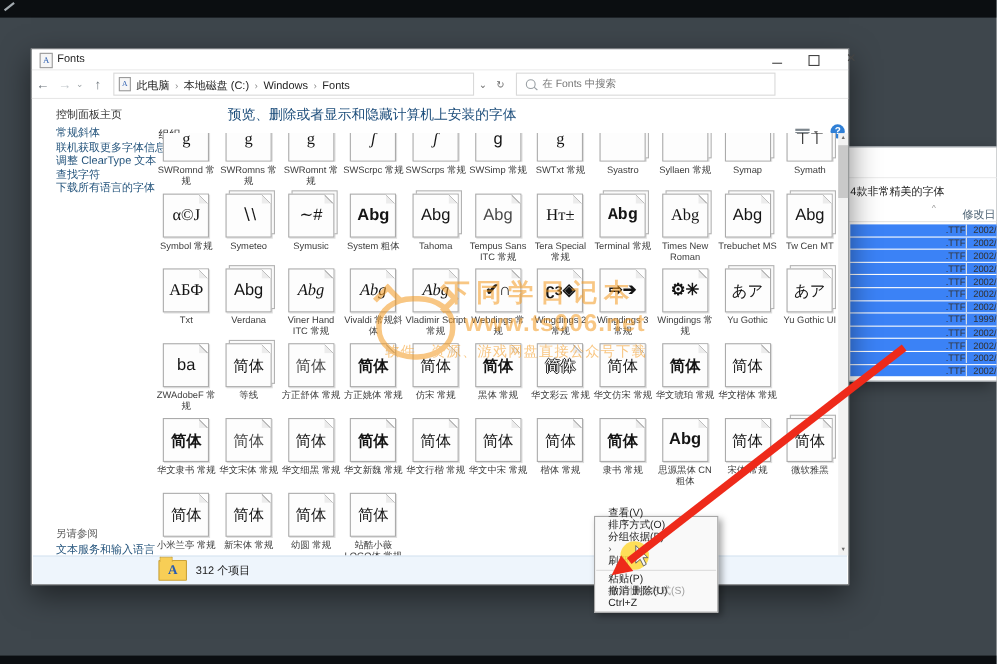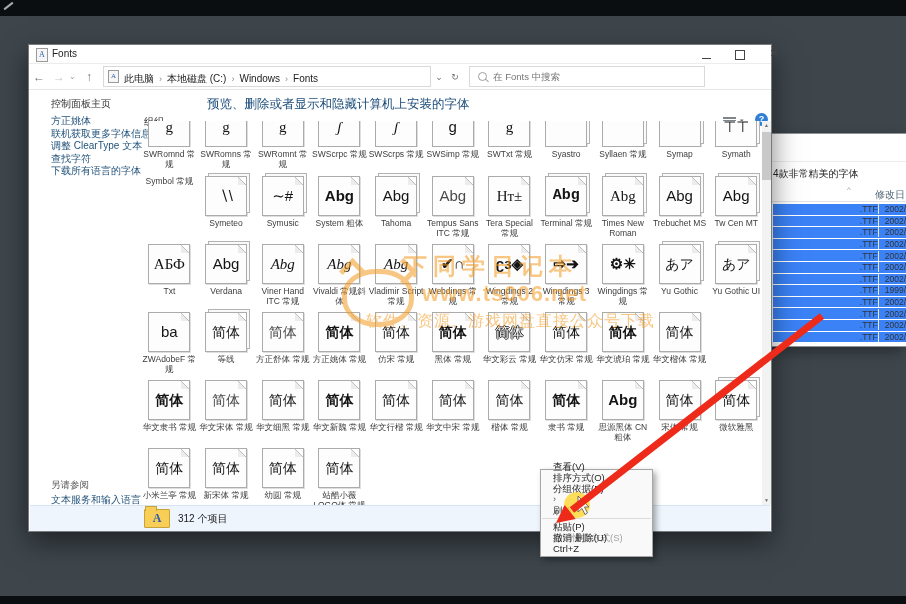--- a/index.html
+++ b/index.html
@@ -113,21 +113,21 @@
   .mitem.disabled{color:#a3a3a3;}
   .msep{height:0;border-top:1px solid #dcdcdc;margin:2px 1px;}
 
   
   .wm{left:340px;top:243px;width:310px;height:92px;color:#f49a20;opacity:.55;z-index:20;pointer-events:none;}
   .wm-cat{position:absolute;left:2px;top:26px;width:62px;height:48px;border:5px solid currentColor;border-radius:46% 46% 48% 48%;}
   .wm-cat::before,.wm-cat::after{content:"";position:absolute;top:-12px;width:14px;height:14px;border:5px solid currentColor;transform:rotate(45deg);border-right:none;border-bottom:none;}
   .wm-cat::before{left:-4px;} .wm-cat::after{right:-4px;transform:rotate(45deg) scaleX(-1);}
   .wm-l1{position:absolute;left:64px;top:8px;font-size:23px;font-weight:bold;letter-spacing:6px;white-space:nowrap;}
   .wm-l2{position:absolute;left:82px;top:38px;font-size:22px;font-weight:bold;letter-spacing:1px;}
-  .wm-l3{position:absolute;left:26px;top:68px;font-size:16px;letter-spacing:1px;white-space:nowrap;}
+  .wm-l3{position:absolute;left:10px;top:68px;font-size:13px;letter-spacing:1px;white-space:nowrap;}
 
   .annot{left:0;top:0;z-index:40;pointer-events:none;}
 </style>
 </head>
 <body>
 
 <div class="abs top-strip"></div>
 <div class="abs bottom-strip"></div>
 <div class="abs artifact"></div>
 
@@ -210,21 +210,21 @@
     <span class="mini-btn">⌄</span>
     <span class="mini-btn">↻</span>
     <div class="search-box">
       <span class="mag"></span>
       <input class="search-input" placeholder="在 Fonts 中搜索" style="">
     </div>
   </div>
 
   <div class="abs sb sb-home">控制面板主页</div>
   <div id="sb-tasks">
-      <div class="abs sb" style="left: 22px; top: 69px;">方正姚体</div>
+      <div class="abs sb" style="left: 22px; top: 69px;">常规斜体</div>
       <div class="abs sb" style="left: 22px; top: 81.6px;">联机获取更多字体信息</div>
       <div class="abs sb" style="left: 22px; top: 94.2px;">调整 ClearType 文本</div>
       <div class="abs sb" style="left: 22px; top: 106.8px;">查找字符</div>
       <div class="abs sb" style="left: 22px; top: 119.4px;">下载所有语言的字体</div>
     </div>
   <div class="abs sb sb-see">另请参阅</div>
   <div id="sb-see">
       <div class="abs sb" style="left: 22px; top: 448px;">文本服务和输入语言</div>
     </div>
 
@@ -324,20 +324,25 @@
           <div class="pagewrap">
             <div class="page stack">
               <div class="pv sans">⊤⊤</div>
             </div>
           </div>
           <div class="tlabel">Symath</div>
         </div>
       </div>
       <div class="frow" style="top: 129px;">
         <div class="cell">
+          <div class="pagewrap">
+            <div class="page">
+              <div class="pv serif">α©J</div>
+            </div>
+          </div>
           <div class="tlabel">Symbol 常规</div>
         </div>
         <div class="cell">
           <div class="pagewrap">
             <div class="page stack">
               <div class="pv sans">∖\</div>
             </div>
           </div>
           <div class="tlabel">Symeteo</div>
         </div>

